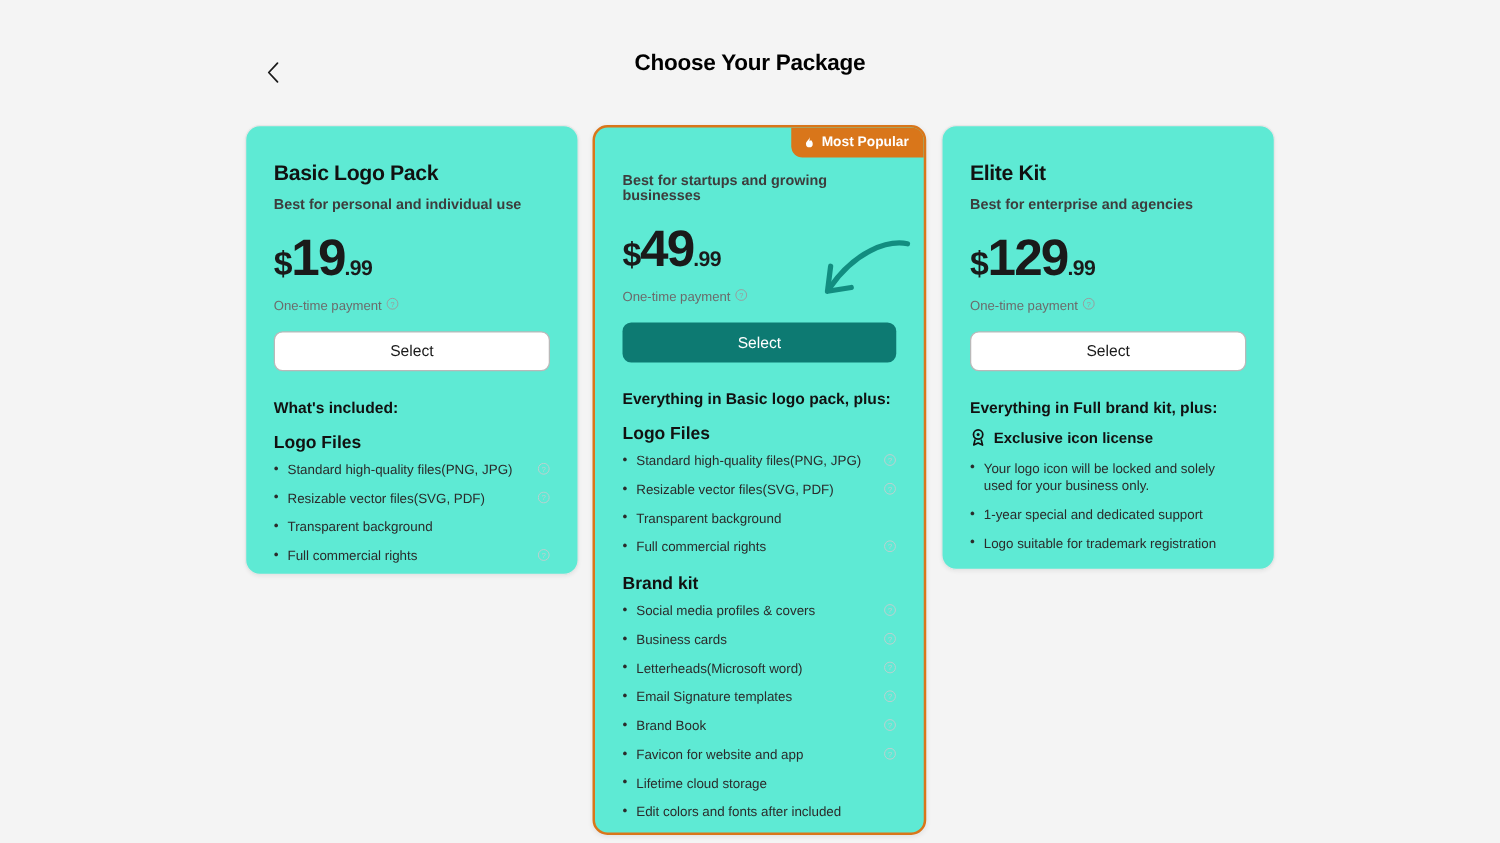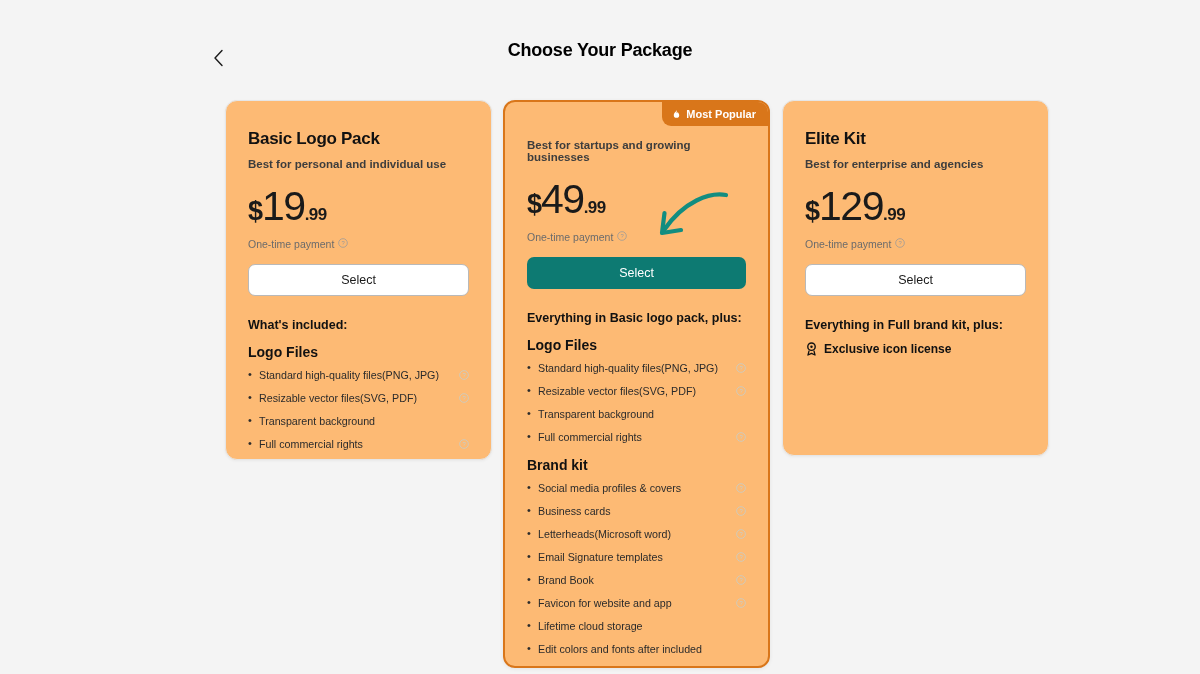--- a/index.html
+++ b/index.html
@@ -24,23 +24,22 @@
   .page-title {
     position: absolute; left: 0; top: 0; width: 1200px;
     text-align: center;
     font-size: 18px; font-weight: bold; letter-spacing: -0.2px;
     color: #000000;
   }
 
   
   .card {
     position: absolute;
-    background: #fdba74;
+    background: #5eead4;
     border-radius: 12px;
-    margin-left: 29px;
   }
   .card-basic {
     left: 196px; top: 100px; width: 267px; height: 360px;
     border: 1px solid #e6e6e6;
     box-shadow: 0 1px 3px rgba(0,0,0,0.05);
   }
   .card-elite {
     left: 753px; top: 100px; width: 267px; height: 356px;
     border: 1px solid #e6e6e6;
     box-shadow: 0 1px 3px rgba(0,0,0,0.05);
@@ -76,21 +75,21 @@
     margin-top: 9px;
     font-size: 11.5px; color: #3d3d3d; font-weight: bold;
   }
 
   .price-row {
     margin-top: 16px;
     display: flex; align-items: baseline;
     line-height: 1;
   }
   .price-cur { font-size: 27px; font-weight: bold; letter-spacing: -1px; }
-  .price-int { font-size: 41px; font-weight: normal; letter-spacing: -1.5px; }
+  .price-int { font-size: 41px; font-weight: bold; letter-spacing: -1.5px; }
   .price-dec { font-size: 17px; font-weight: bold; letter-spacing: -0.5px; }
 
   .payment-note {
     margin-top: 11px;
     font-size: 10.5px; color: #6b6b6b;
     display: flex; align-items: center; gap: 4px;
   }
 
   .info-icon { display: inline-block; vertical-align: middle; }
 
@@ -317,20 +316,25 @@
         <span>
           <svg width="13" height="14" viewBox="0 0 14 15">
             <circle cx="7" cy="5" r="4" fill="none" stroke="#111" stroke-width="1.5"></circle>
             <circle cx="7" cy="5" r="1.3" fill="#111"></circle>
             <path d="M4.4 9.2 L3.2 14 L7 12.2 L10.8 14 L9.6 9.2" fill="none" stroke="#111" stroke-width="1.4" stroke-linejoin="round"></path>
           </svg>
         </span>
         <span>Exclusive icon license</span>
       </div>
 
+      <ul class="feat-list">
+          <li class="feat-item"><span>Your logo icon will be locked and solely used for your business only.</span></li>
+          <li class="feat-item"><span>1-year special and dedicated support</span></li>
+          <li class="feat-item"><span>Logo suitable for trademark registration</span></li>
+        </ul>
     </div>
   </div>
 
   <div class="arrow-anno">
     <svg width="92" height="58" viewBox="0 0 92 58" fill="none">
       <path d="M86 5 C70 2 44 11 24 40" stroke="#128d80" stroke-width="4.2" stroke-linecap="round"></path>
       <path d="M22 43 L24.5 23 M22 43 L41 40" stroke="#128d80" stroke-width="4.2" stroke-linecap="round" stroke-linejoin="round"></path>
     </svg>
   </div>
 

